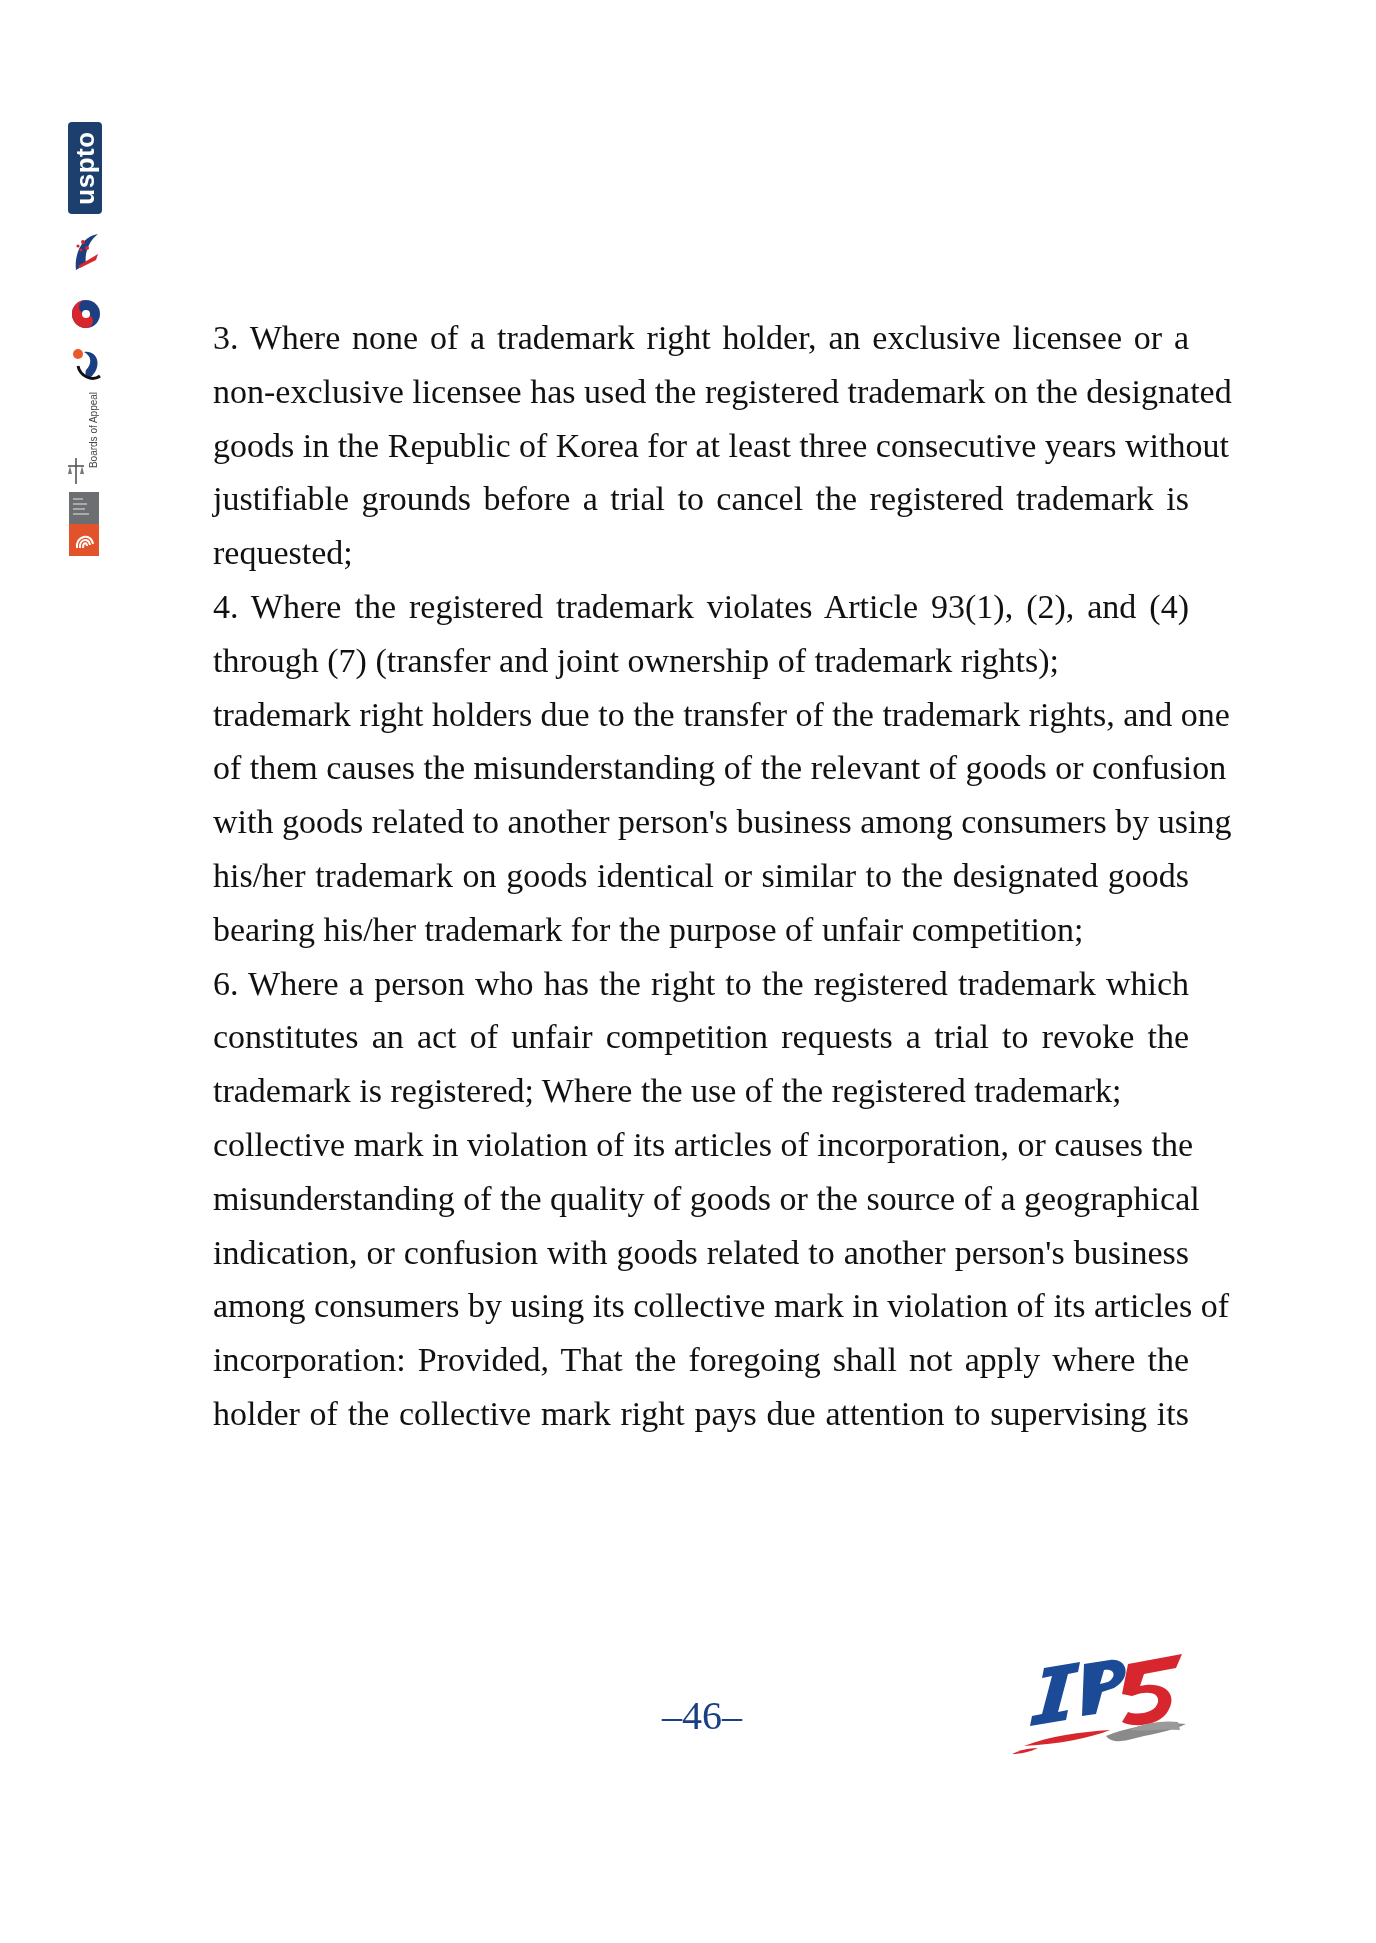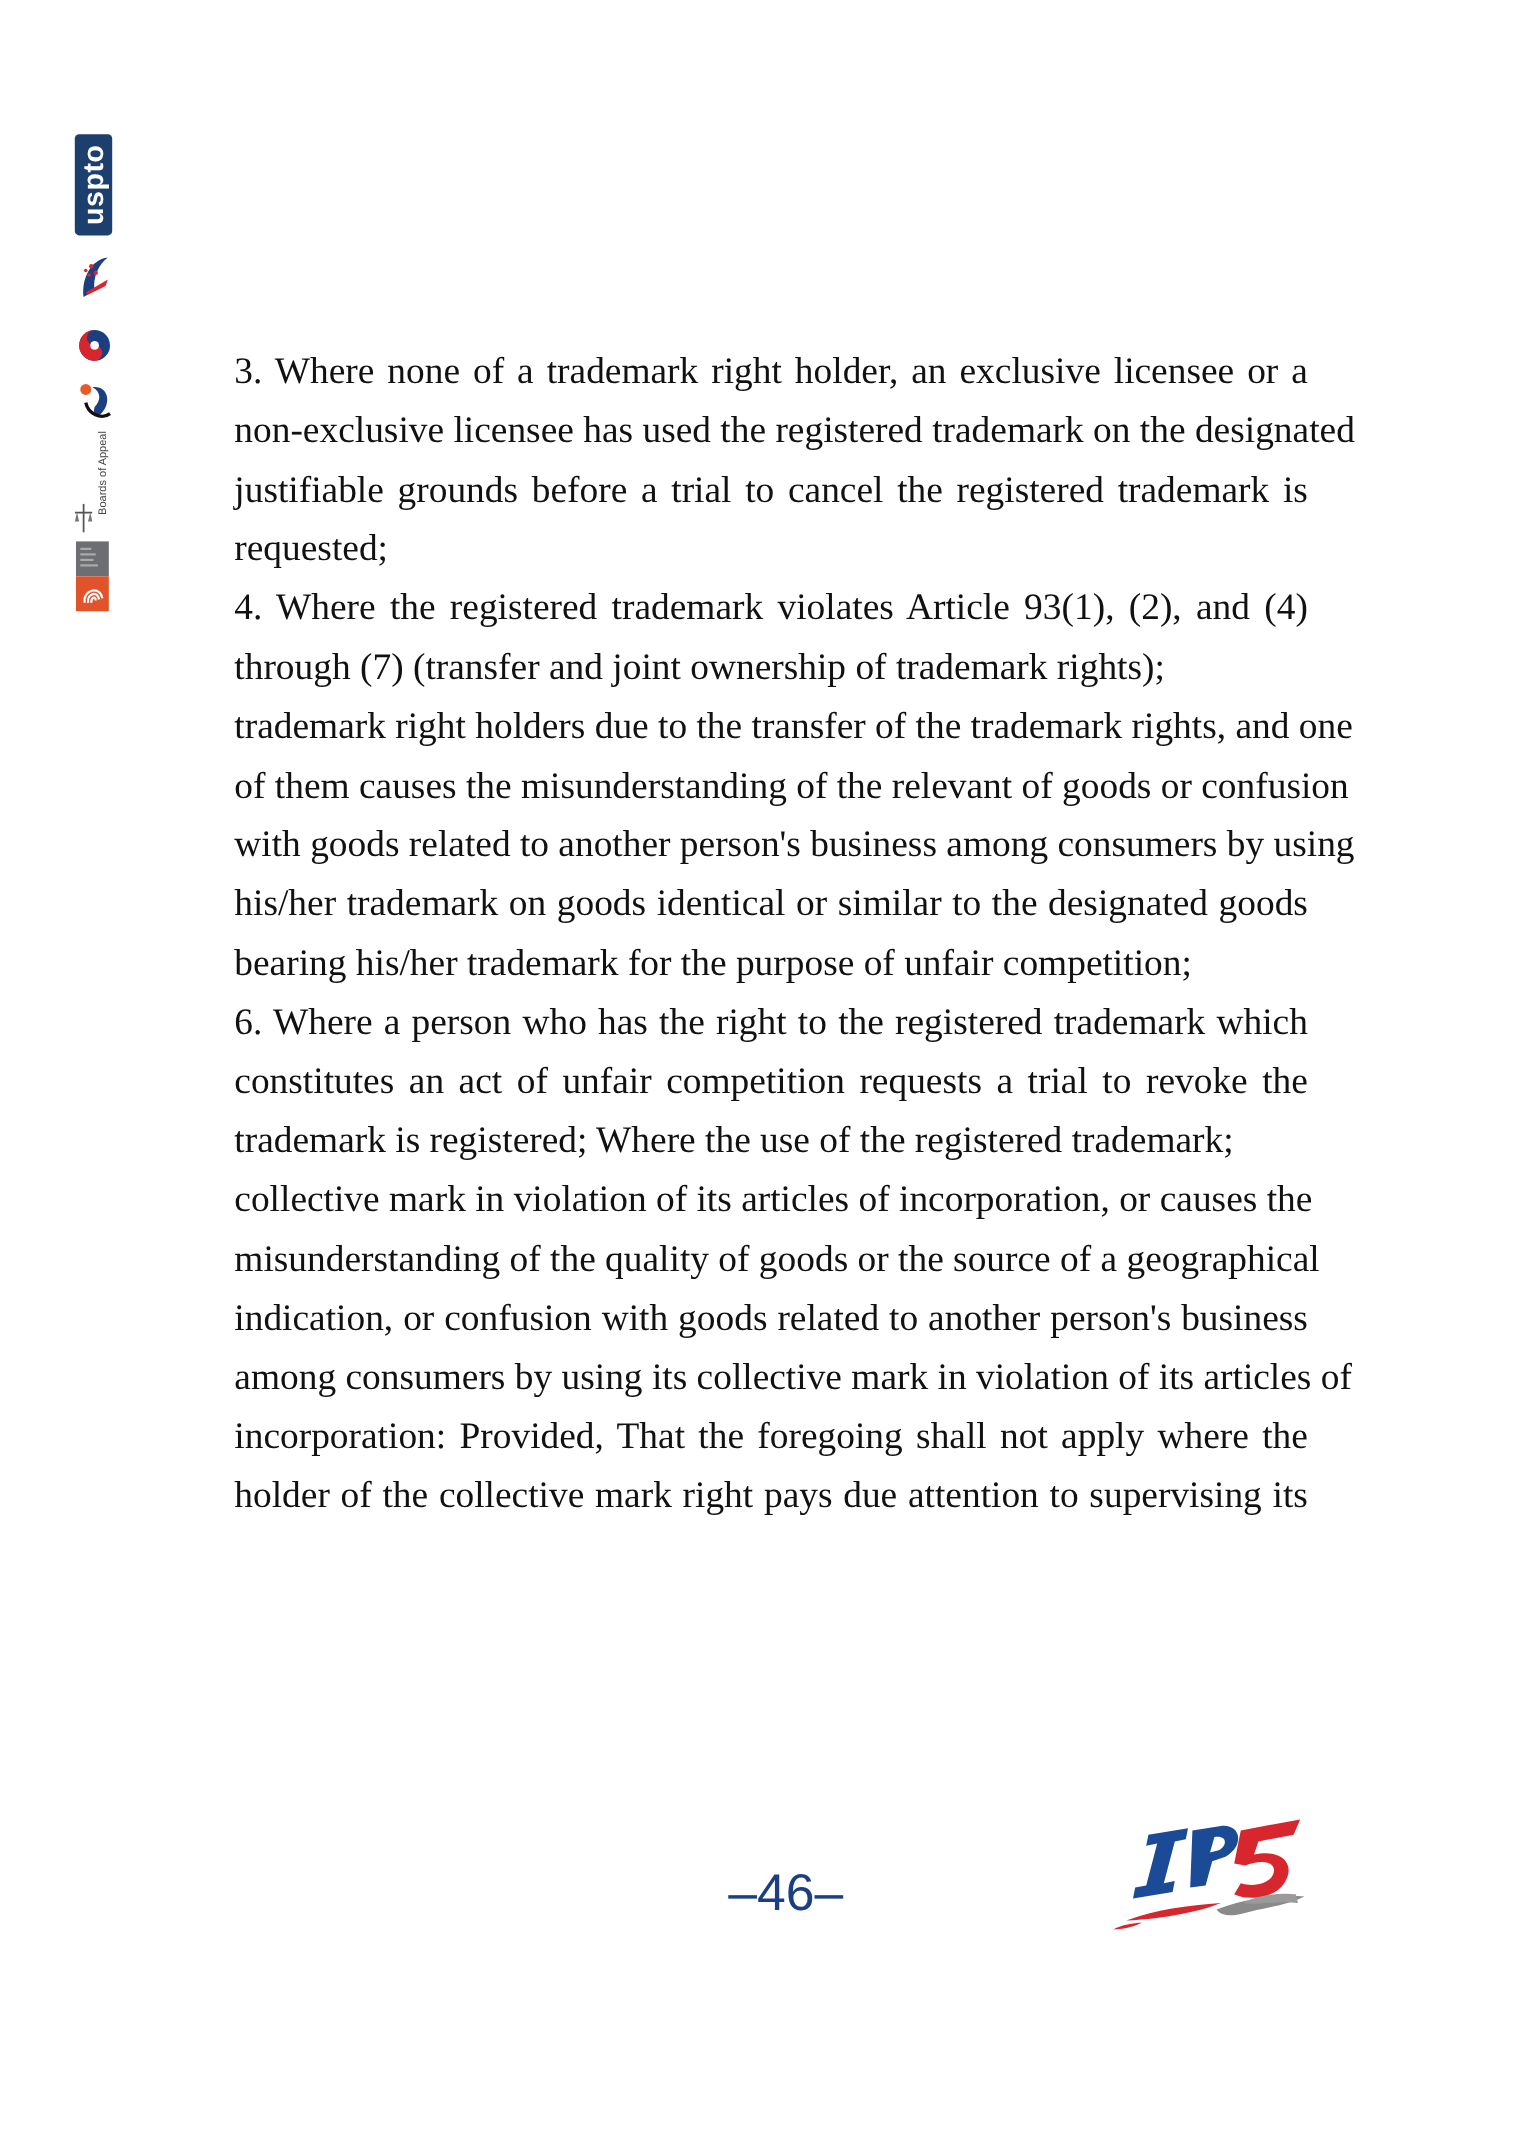--- a/index.html
+++ b/index.html
@@ -117,23 +117,23 @@
     }
     .line.last {
       text-align-last: left;
     }
 
     
     .page-number {
       position: absolute;
       left: 662px;
       top: 1692px;
-      font-size: 47px;
+      font-size: 40px;
       color: #1a3f82;
-      font-family: Liberation Sans, sans-serif;
+      font-family: Liberation Serif, serif;
     }
     .ip5-logo {
       position: absolute;
       left: 1010px;
       top: 1650px;
       width: 180px;
       height: 110px;
     }
   </style>
 </head>
@@ -186,20 +186,21 @@
     <rect x="0" y="32" width="30" height="32" fill="#e2522b"></rect>
     <path d="M8 56 C 6 44, 22 40, 24 52" stroke="#fff" stroke-width="2" fill="none"></path>
     <path d="M11 56 C 10 47, 20 45, 21 53" stroke="#fff" stroke-width="2" fill="none"></path>
     <path d="M14 56 C 14 50, 18 50, 18 54" stroke="#fff" stroke-width="2" fill="none"></path>
   </svg>
 </div>
 
 <div class="content">
   <div class="line">3. Where none of a trademark right holder, an exclusive licensee or a</div>
   <div class="line">non-exclusive licensee has used the registered trademark on the designated</div>
+  <div class="line">goods in the Republic of Korea for at least three consecutive years without</div>
   <div class="line">justifiable grounds before a trial to cancel the registered trademark is</div>
   <div class="line last">requested;</div>
   <div class="line">4. Where the registered trademark violates Article 93(1), (2), and (4)</div>
   <div class="line last">through (7) (transfer and joint ownership of trademark rights);</div>
   <div class="line">trademark right holders due to the transfer of the trademark rights, and one</div>
   <div class="line">of them causes the misunderstanding of the relevant of goods or confusion</div>
   <div class="line">with goods related to another person's business among consumers by using</div>
   <div class="line">his/her trademark on goods identical or similar to the designated goods</div>
   <div class="line last">bearing his/her trademark for the purpose of unfair competition;</div>
   <div class="line">6. Where a person who has the right to the registered trademark which</div>

